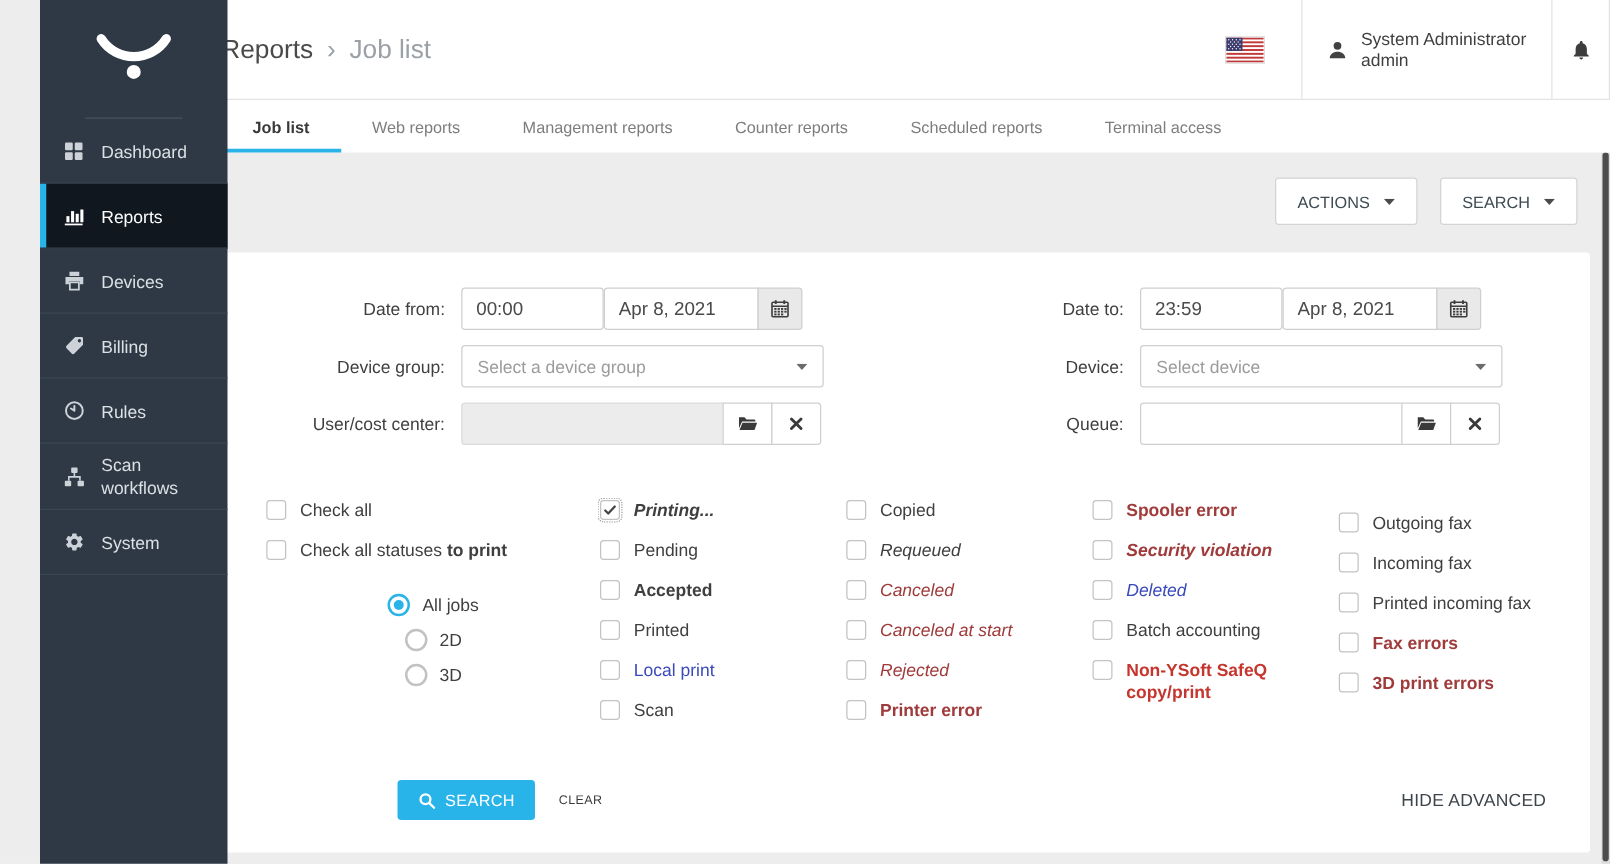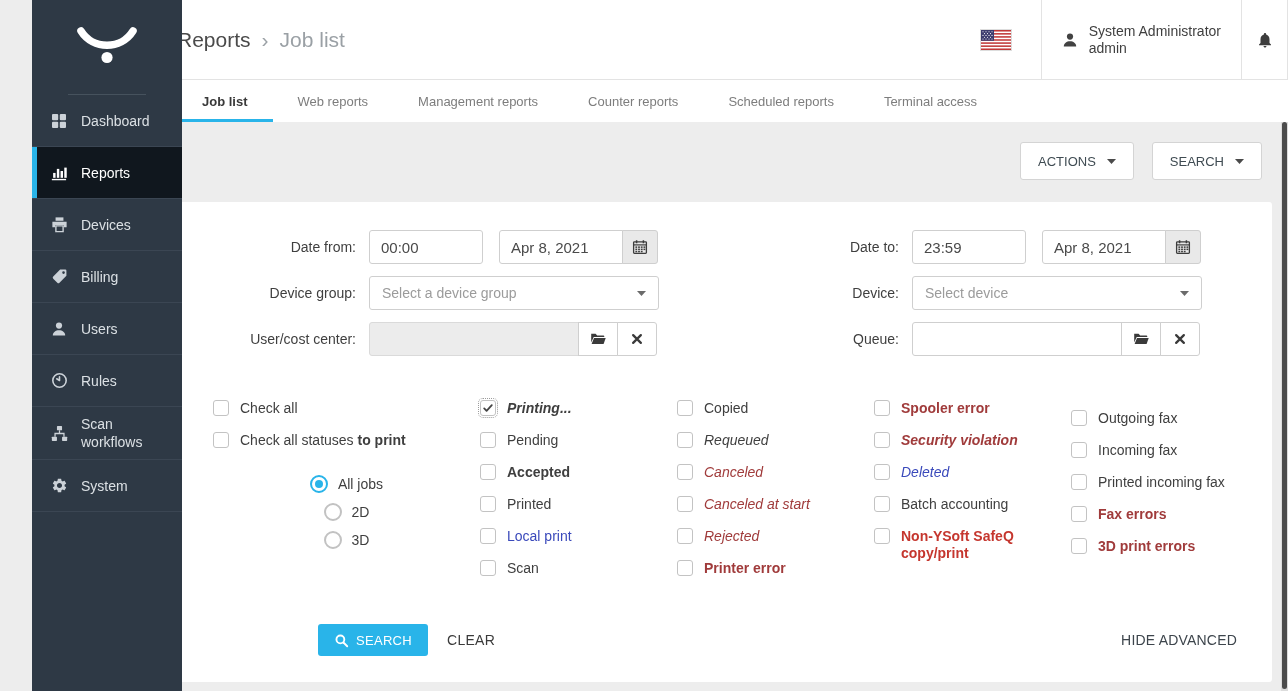--- a/index.html
+++ b/index.html
@@ -59,21 +59,21 @@
            padding:28px 0 26px; }
 
   
   .frow { display:flex; align-items:center; margin-bottom:12px; }
   .flbl { font-size:14px; color:#3f3f3f; text-align:right; }
   .lblA { width:186px; } .lblB { width:240px; }
   .fieldsA,.fieldsB { width:290px; margin-left:13px; display:flex; align-items:center; }
   .txt { height:34px; border:1px solid #cfcfcf; border-radius:3px; font-size:15px; color:#4a4a4a;
          padding:0 11px; font-family:inherit; background:#fff; outline:none; }
   .time-input { width:114px; }
-  .date-group { display:flex; margin-left:16px; }
+  .date-group { display:flex; margin-left:0; }
   .date-input { width:124px; border-radius:3px 0 0 3px; }
   .cal-btn { width:36px; height:34px; margin-left:-1px; background:#e9e9e9; border:1px solid #cfcfcf;
              border-radius:0 3px 3px 0; display:flex; align-items:center; justify-content:center;
              color:#3d3d3d; cursor:pointer; }
   .select { width:290px; height:34px; border:1px solid #cfcfcf; border-radius:3px; display:flex;
             align-items:center; padding:0 12px; cursor:pointer; background:#fff; }
   .select .ph { flex:1; font-size:14px; color:#9b9b9b; }
   .select .caret { color:#6b6b6b; display:flex; }
   .input-group { display:flex; }
   .ig-input { width:210px; border-radius:3px 0 0 3px; }
@@ -100,21 +100,21 @@
   .radio.selected::after { content:""; position:absolute; inset:3px; border-radius:50%;
            background:var(--accent); }
   .rlabel { font-size:14px; color:#3f3f3f; }
 
   
   .panel-footer { display:flex; align-items:center; margin:32px 35px 0 148px; }
   .search-btn { display:flex; align-items:center; gap:7px; height:32px; padding:0 16px;
                 background:var(--accent); color:#fff; border:none; border-radius:3px;
                 font-size:13px; font-weight:normal; letter-spacing:.3px; cursor:pointer;
                 font-family:inherit; }
-  .clear-btn { margin-left:19px; background:none; border:none; font-size:14px; color:#3a3a3a;
+  .clear-btn { margin-left:19px; background:none; border:none; font-size:10px; color:#3a3a3a;
                letter-spacing:.3px; cursor:pointer; font-family:inherit; }
   .hide-adv { margin-left:auto; font-size:14px; color:#3d454c; letter-spacing:.2px; cursor:pointer; }
 
   
   .scrollbar { position:absolute; right:0; top:0; bottom:0; width:7px; background:#dcdcdc; }
   .scroll-thumb { position:absolute; left:1px; right:1px; top:0; bottom:2px;
                   background:#4c4c4c; border-radius:3px; cursor:pointer; }
 </style>
 </head>
 <body>
@@ -161,29 +161,20 @@
         </span>
         <span class="mi-label">Devices</span>
       </div>
       <div class="menu-item">
         <span class="mi-icon">
           <svg width="17" height="17" viewBox="0 0 16 16" fill="currentColor">
             <path fill-rule="evenodd" d="M8.6 1.5h4.9a1 1 0 0 1 1 1v4.9L8 13.9a1.45 1.45 0 0 1-2.05 0L2.1 10.05a1.45 1.45 0 0 1 0-2.05zm3.2 1.6a1.25 1.25 0 1 0 0 2.5 1.25 1.25 0 0 0 0-2.5z"></path>
           </svg>
         </span>
         <span class="mi-label">Billing</span>
-      </div>
-      <div class="menu-item">
-        <span class="mi-icon">
-          <svg width="16" height="16" viewBox="0 0 16 16" fill="currentColor">
-            <circle cx="8" cy="4.6" r="3.1"></circle>
-            <path d="M1.8 14.6c0-3.4 2.8-5.3 6.2-5.3s6.2 1.9 6.2 5.3z"></path>
-          </svg>
-        </span>
-        <span class="mi-label">Users</span>
       </div>
       <div class="menu-item">
         <span class="mi-icon">
           <svg width="17" height="17" viewBox="0 0 16 16" fill="none" stroke="currentColor" stroke-width="1.5">
             <circle cx="8" cy="8" r="6.3"></circle>
             <path d="M8 8V4.6M8 8L5.4 6.4" stroke-linecap="round"></path>
           </svg>
         </span>
         <span class="mi-label">Rules</span>
       </div>

